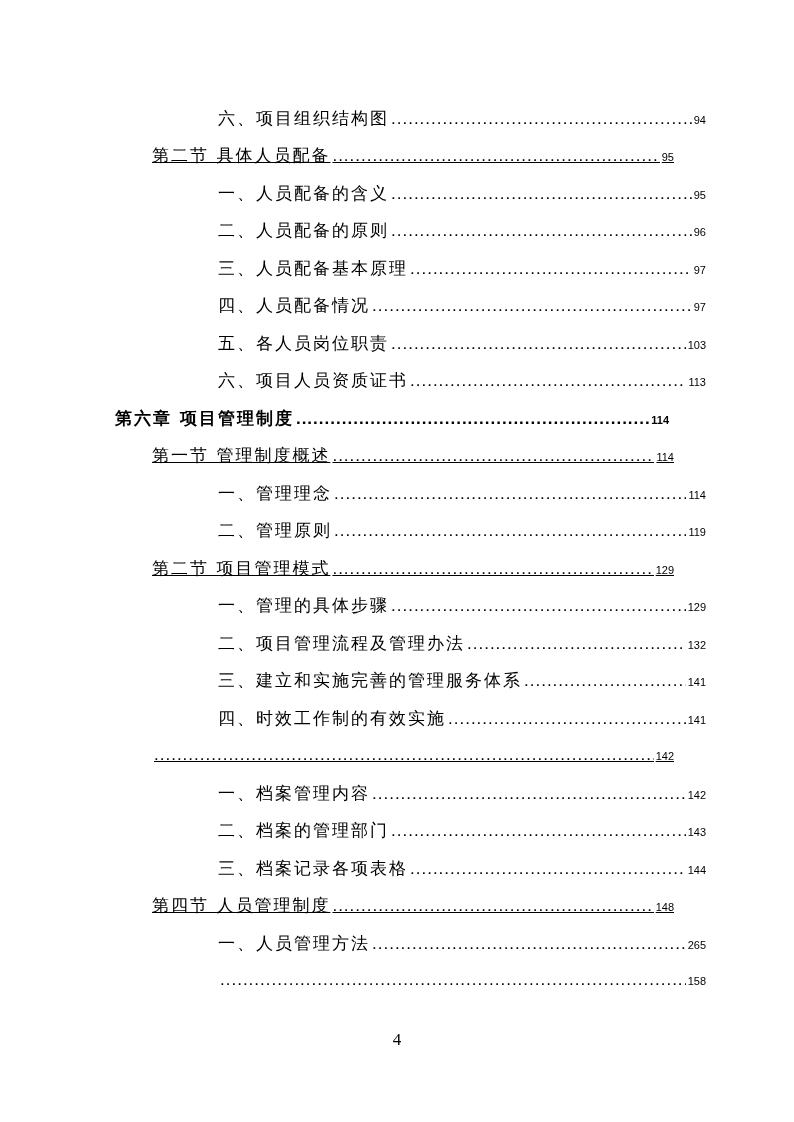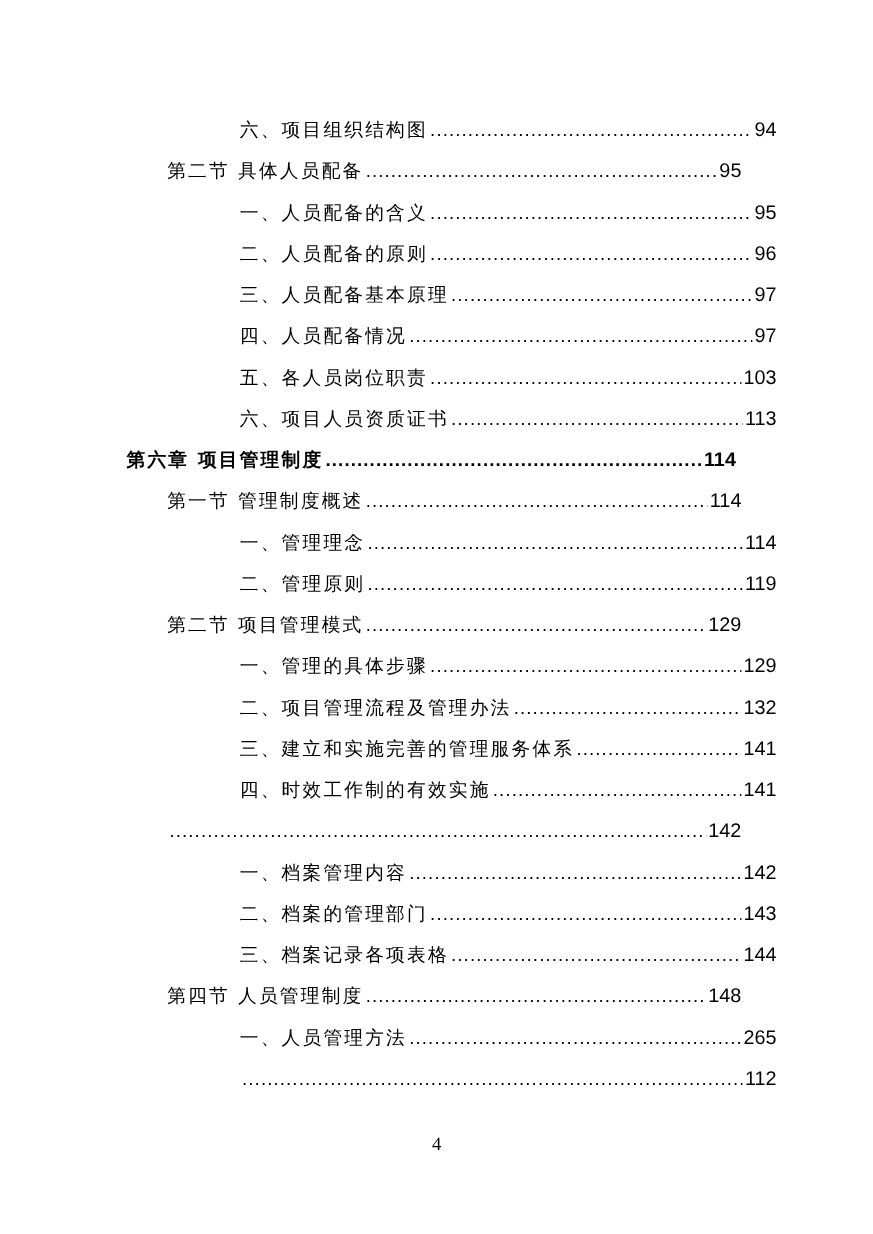--- a/index.html
+++ b/index.html
@@ -2,27 +2,27 @@
 <html><head>
   <meta charset="utf-8">
   <style>
     html, body { margin: 0; padding: 0; background: #ffffff; }
     body { width: 794px; height: 1122px; position: relative; overflow: hidden;
            font-family: "DejaVu Sans", "Liberation Sans", sans-serif; color: #000; }
     .toc { position: absolute; left: 0; top: 103px; width: 794px; }
     .toc-row { position: absolute; display: flex; align-items: baseline; height: 30px;
                font-size: 17px; line-height: 30px; white-space: nowrap; }
     .toc-row.lvl-chapter { left: 115px; width: 554px; font-weight: bold; }
-    .toc-row.lvl-section { left: 152px; width: 522px; }
+    .toc-row.lvl-section { left: 152px; width: 522px; text-decoration: underline; }
     .toc-row.lvl-item { left: 186px; width: 488px; margin-left: 32px; }
     .toc-title { flex: 0 0 auto; letter-spacing: 2px; }
     .toc-leader { flex: 1 1 auto; overflow: hidden; margin: 0 2px; letter-spacing: 1px;
                   font-family: "Liberation Sans", sans-serif; }
     .toc-leader::before { content: "........................................................................................................................................................................................"; }
-    .toc-page { flex: 0 0 auto; font-family: "Liberation Sans", sans-serif; font-size: 18px; }
+    .toc-page { flex: 0 0 auto; font-family: "Liberation Sans", sans-serif; font-size: 11px; }
     .page-number { position: absolute; top: 1030px; left: 0; width: 794px; text-align: center;
                    font-family: "Liberation Serif", serif; font-size: 17px; }
   </style>
 </head>
 <body>
 
 <div class="toc">
   <div class="toc-row lvl-item" style="top:0px">
     <span class="toc-title">六、项目组织结构图</span>
     <span class="toc-leader"></span>
@@ -132,17 +132,17 @@
     <span class="toc-leader"></span>
     <span class="toc-page">148</span>
   </div>
   <div class="toc-row lvl-item" style="top:825px">
     <span class="toc-title">一、人员管理方法</span>
     <span class="toc-leader"></span>
     <span class="toc-page">265</span>
   </div>
   <div class="toc-row lvl-item" style="top:862px">
     <span class="toc-leader"></span>
-    <span class="toc-page">112</span>
+    <span class="toc-page">158</span>
   </div>
 </div>
 
 <div class="page-number">4</div>
 
 </body></html>

